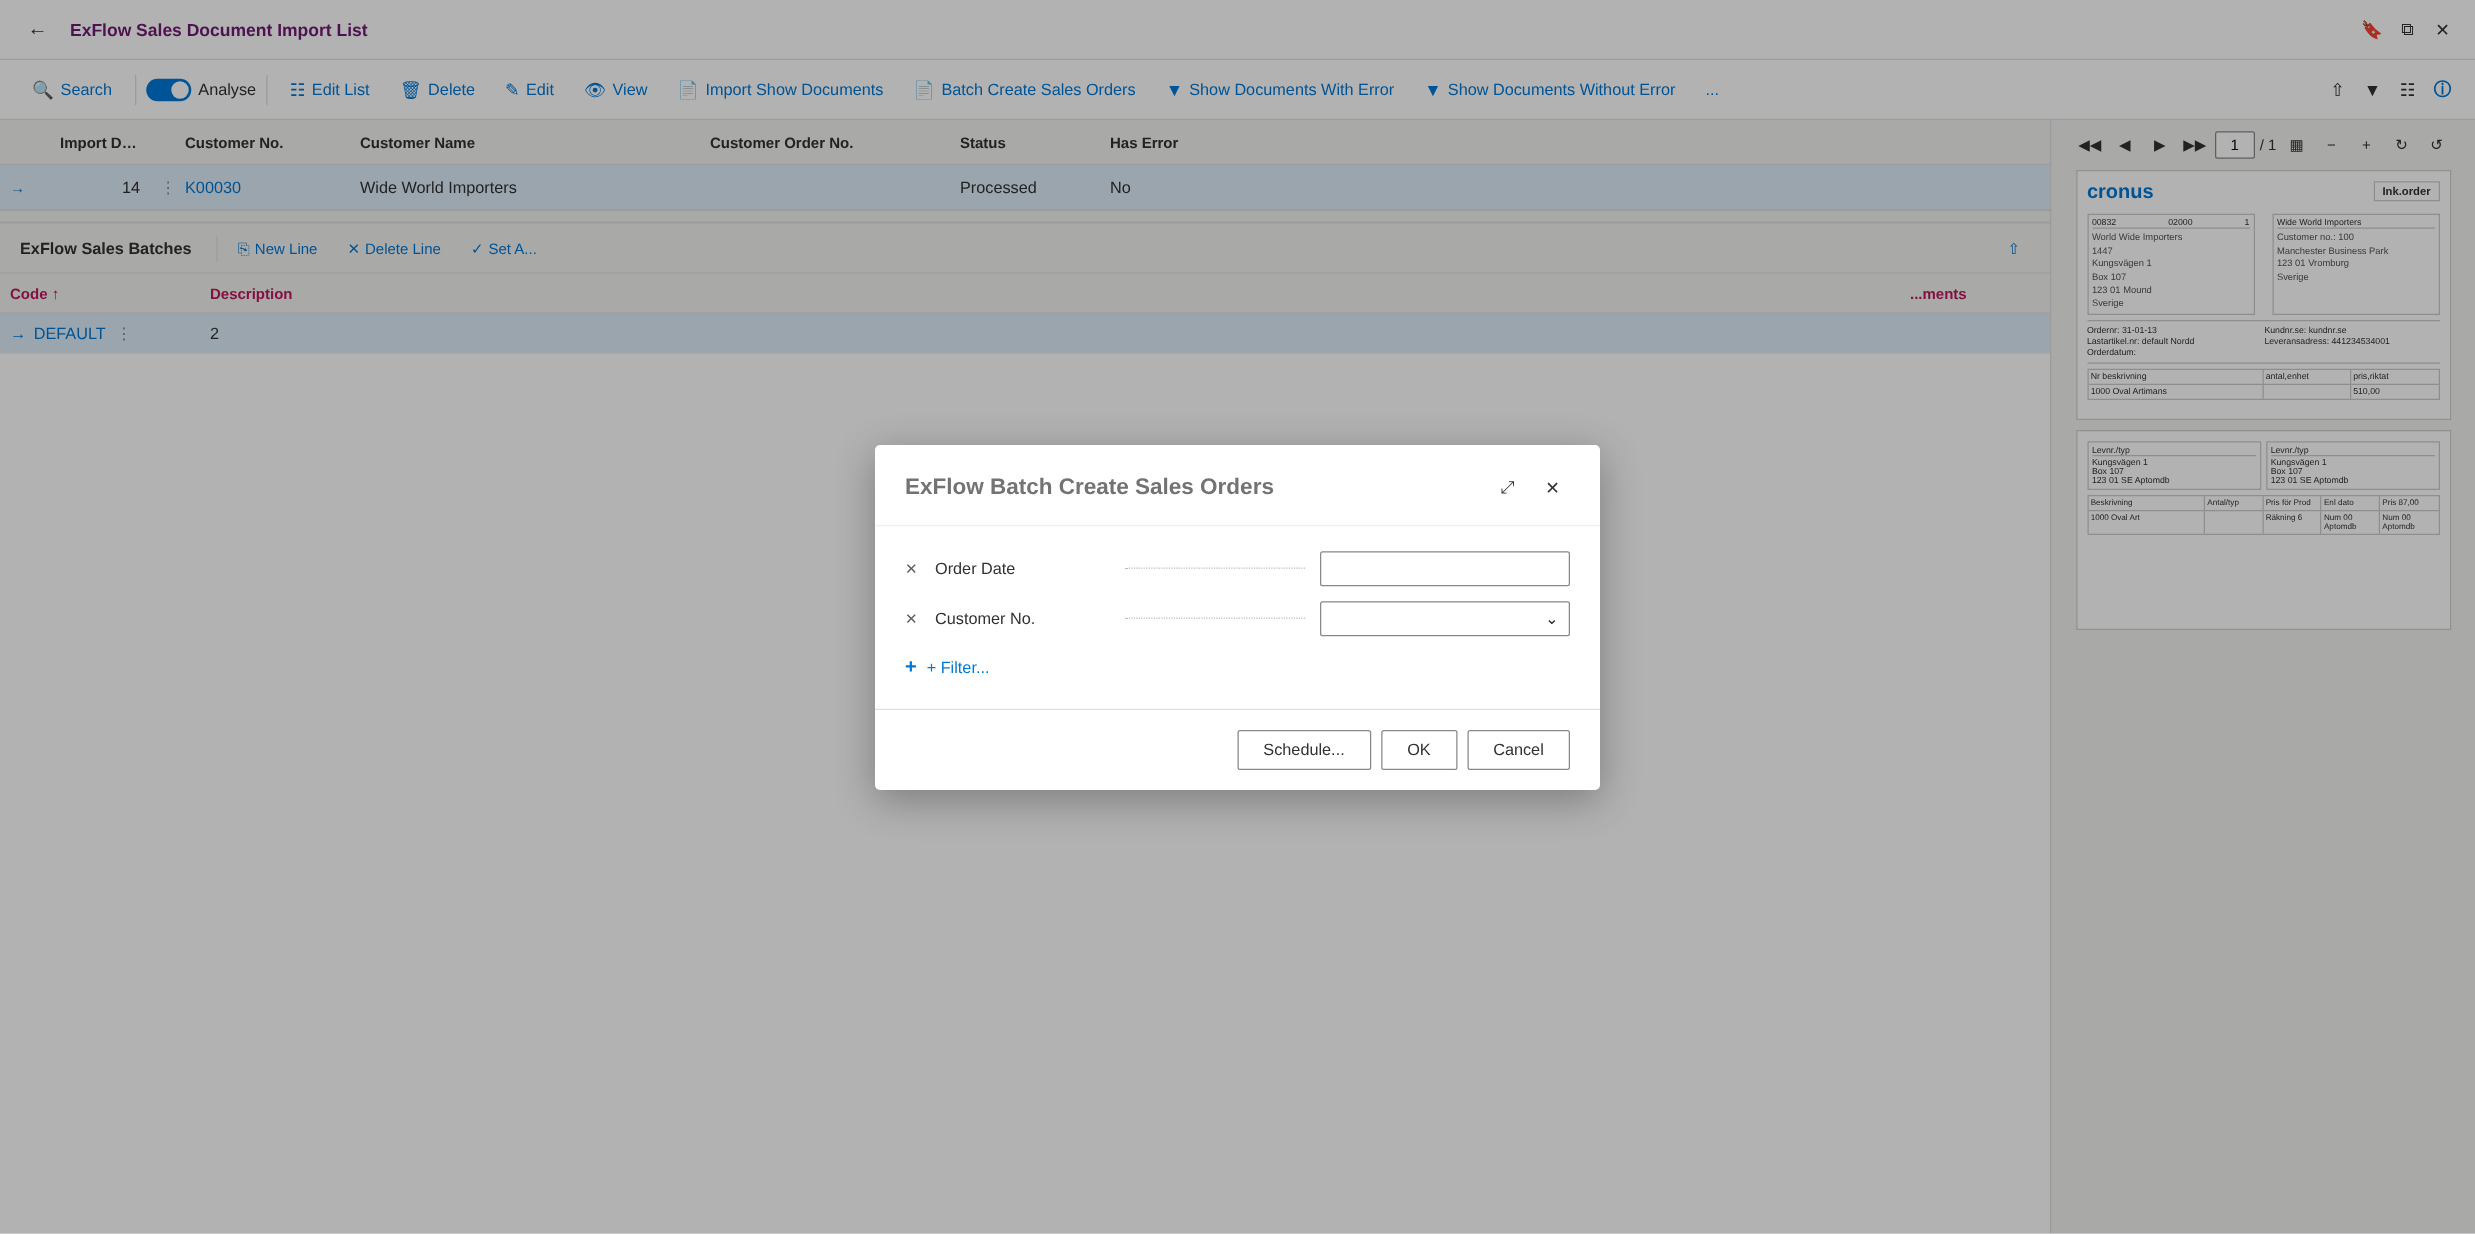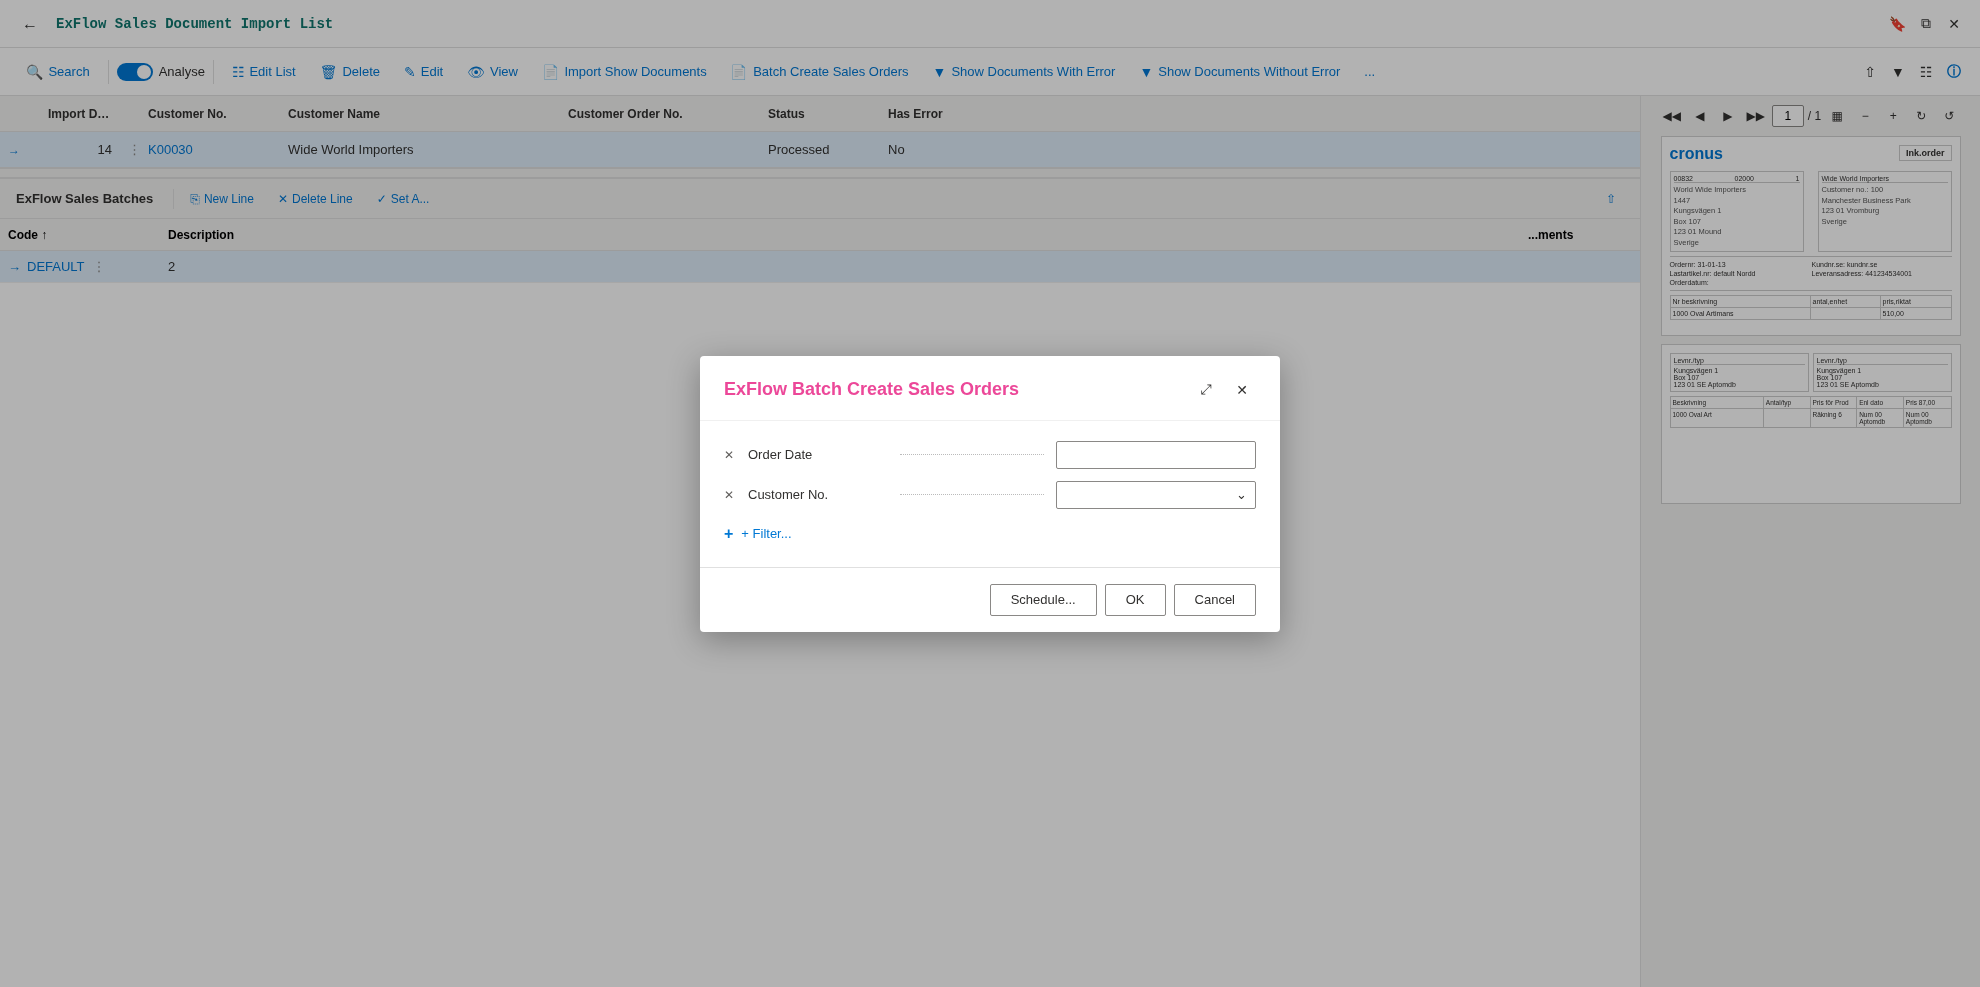--- a/index.html
+++ b/index.html
@@ -28,23 +28,22 @@
       width: 28px; height: 28px;
       border: none; background: none;
       cursor: pointer;
       display: flex; align-items: center; justify-content: center;
       color: #323130;
       font-size: 16px;
     }
     .title-bar-title {
       font-size: 14px;
       font-weight: 600;
-      color: #0f766e;
+      color: #701a75;
       flex: 1;
-      font-family: Liberation Mono, monospace;
     }
     .title-bar-actions {
       display: flex; gap: 8px; align-items: center;
     }
     .title-bar-icon {
       width: 20px; height: 20px;
       display: flex; align-items: center; justify-content: center;
       color: #323130;
       font-size: 14px;
       cursor: pointer;
@@ -198,21 +197,21 @@
       grid-template-columns: 160px 1fr 120px;
       background: #f3f2f1;
       border-bottom: 1px solid #e0e0e0;
       height: 32px;
       align-items: center;
     }
     .bottom-th {
       padding: 0 8px;
       font-size: 12px;
       font-weight: 600;
-      color: #000000;
+      color: #be185d;
     }
     .bottom-row {
       display: grid;
       grid-template-columns: 160px 1fr 120px;
       height: 32px;
       align-items: center;
       border-bottom: 1px solid #f0f0f0;
     }
     .bottom-row.selected { background: #deecf9; }
     .bottom-td {
@@ -317,21 +316,21 @@
     .dialog-header {
       display: flex;
       align-items: center;
       justify-content: space-between;
       padding: 20px 24px 16px;
       border-bottom: 1px solid #f0f0f0;
     }
     .dialog-title {
       font-size: 18px;
       font-weight: 600;
-      color: #ec4899;
+      color: #737373;
     }
     .dialog-header-actions {
       display: flex; gap: 8px; align-items: center;
     }
     .dialog-icon-btn {
       width: 28px; height: 28px;
       border: none; background: none;
       cursor: pointer;
       display: flex; align-items: center; justify-content: center;
       color: #323130; font-size: 14px;

